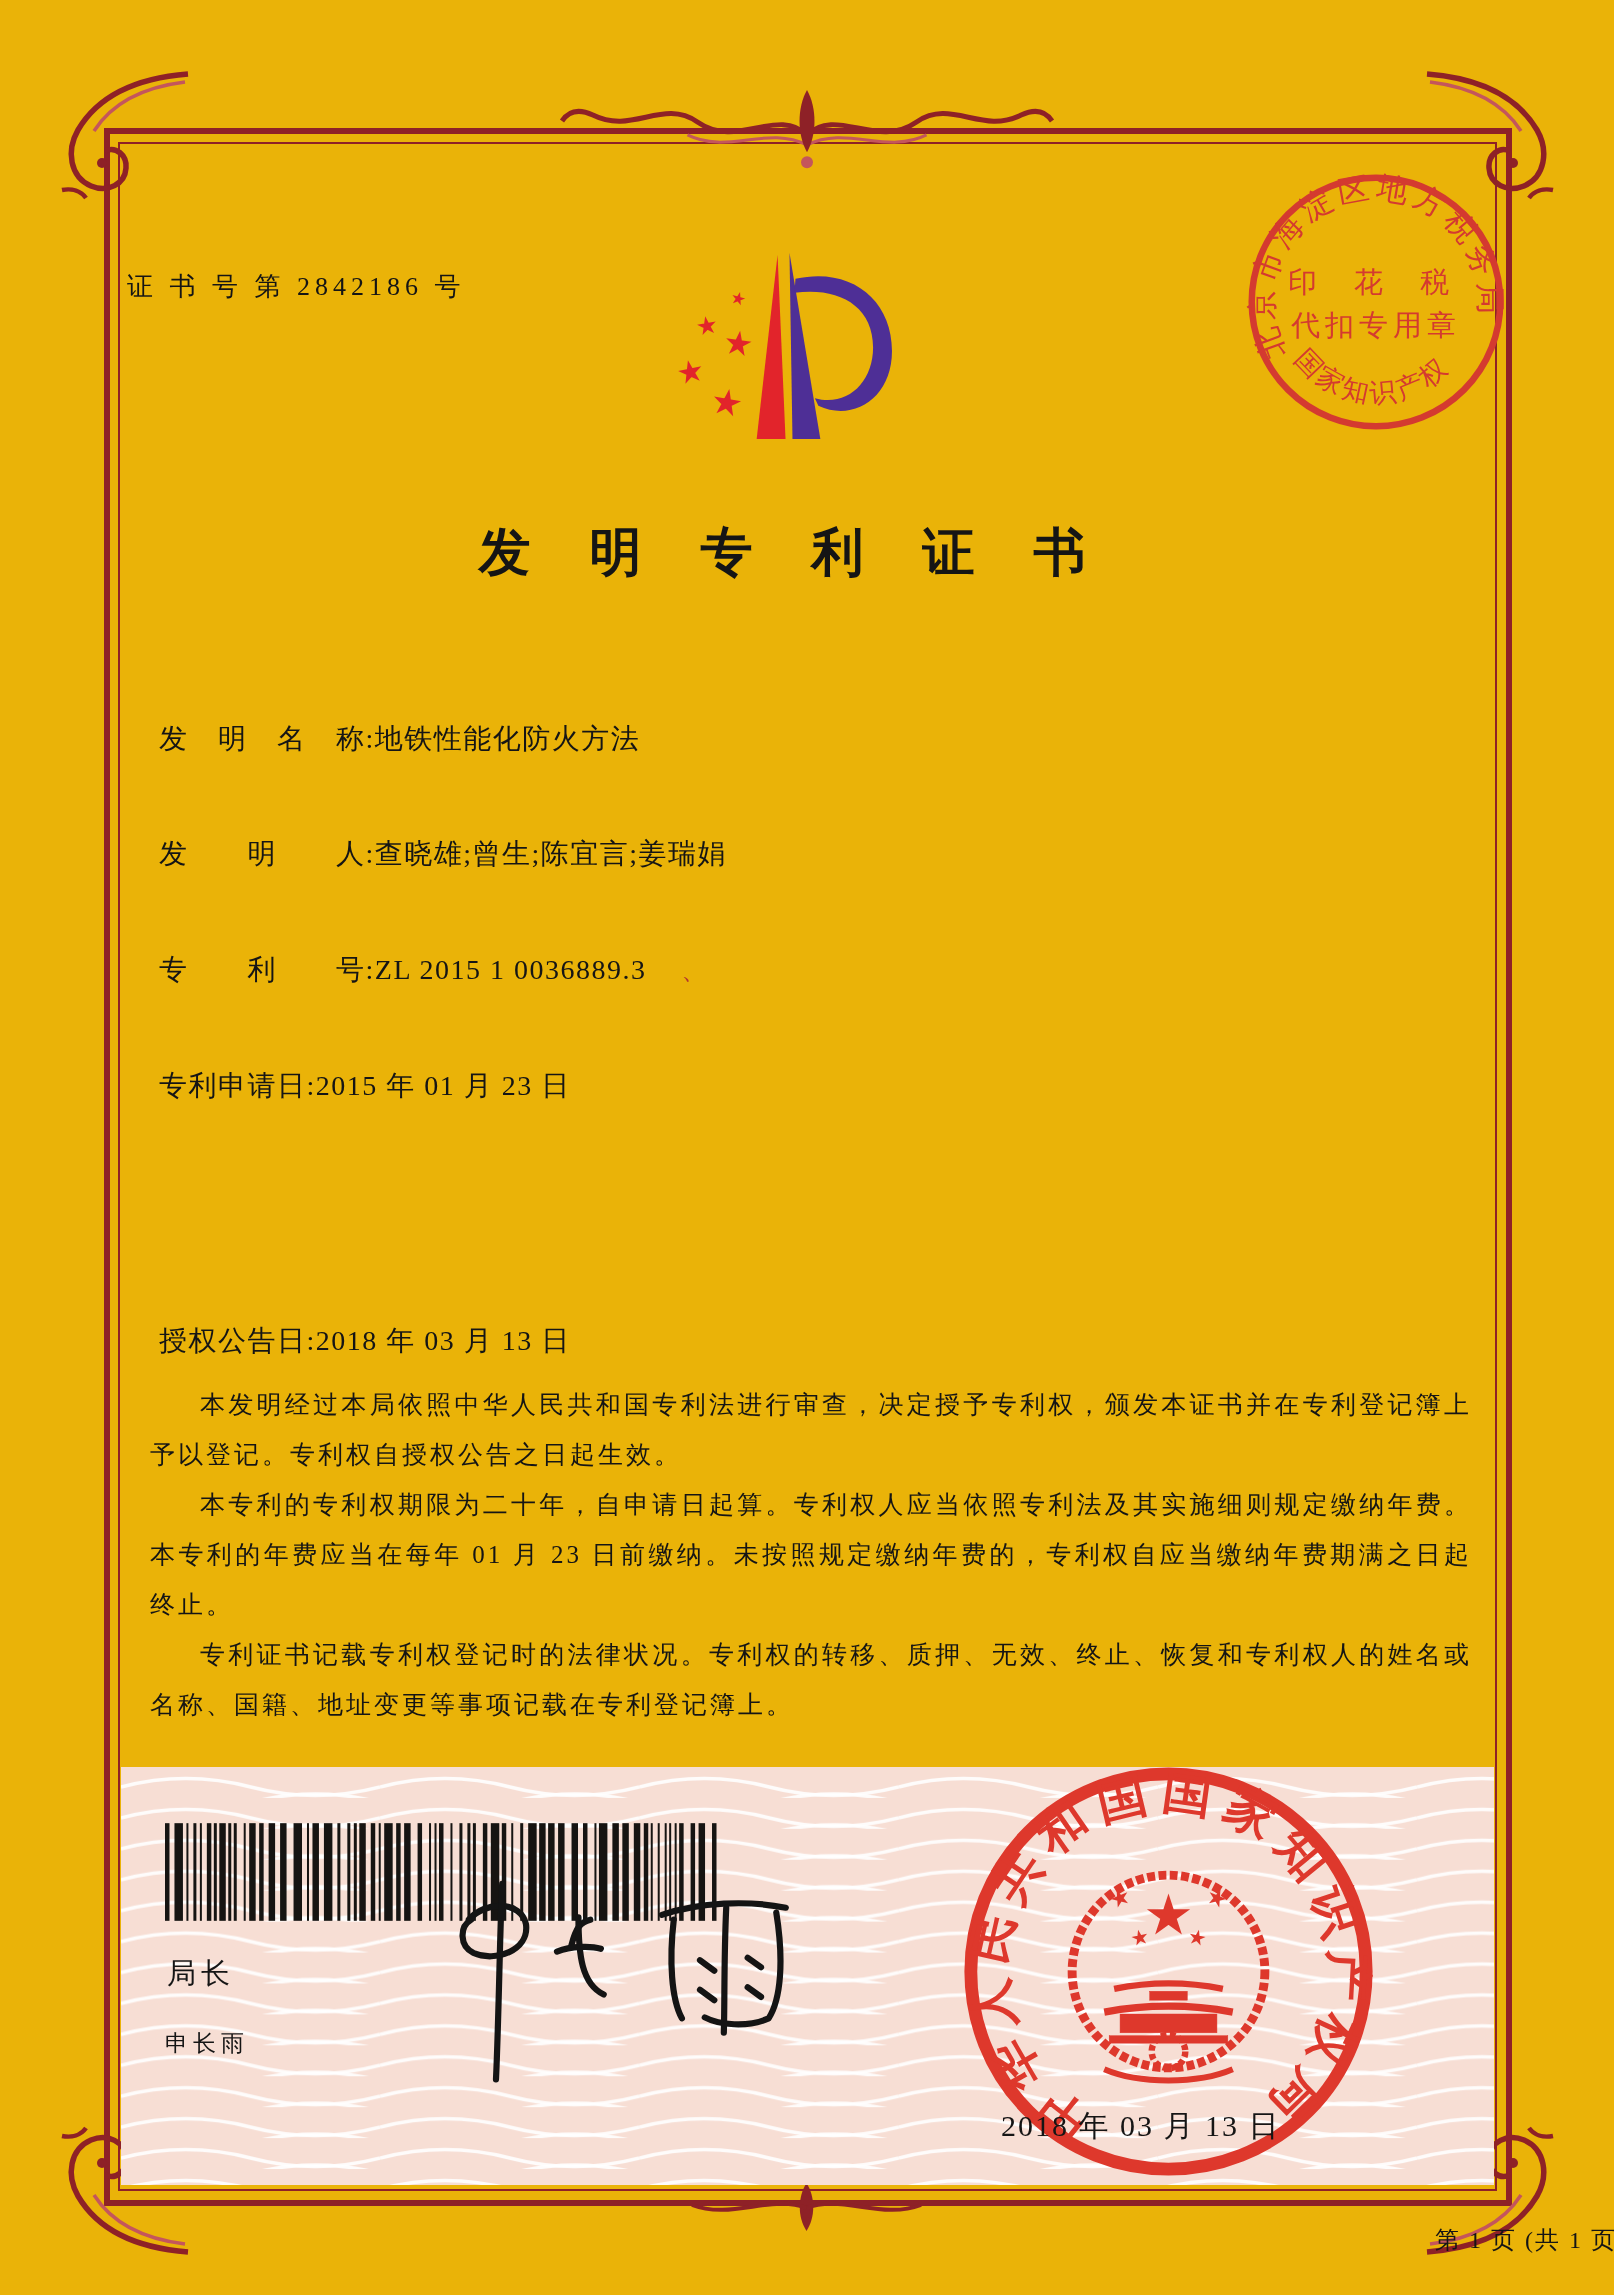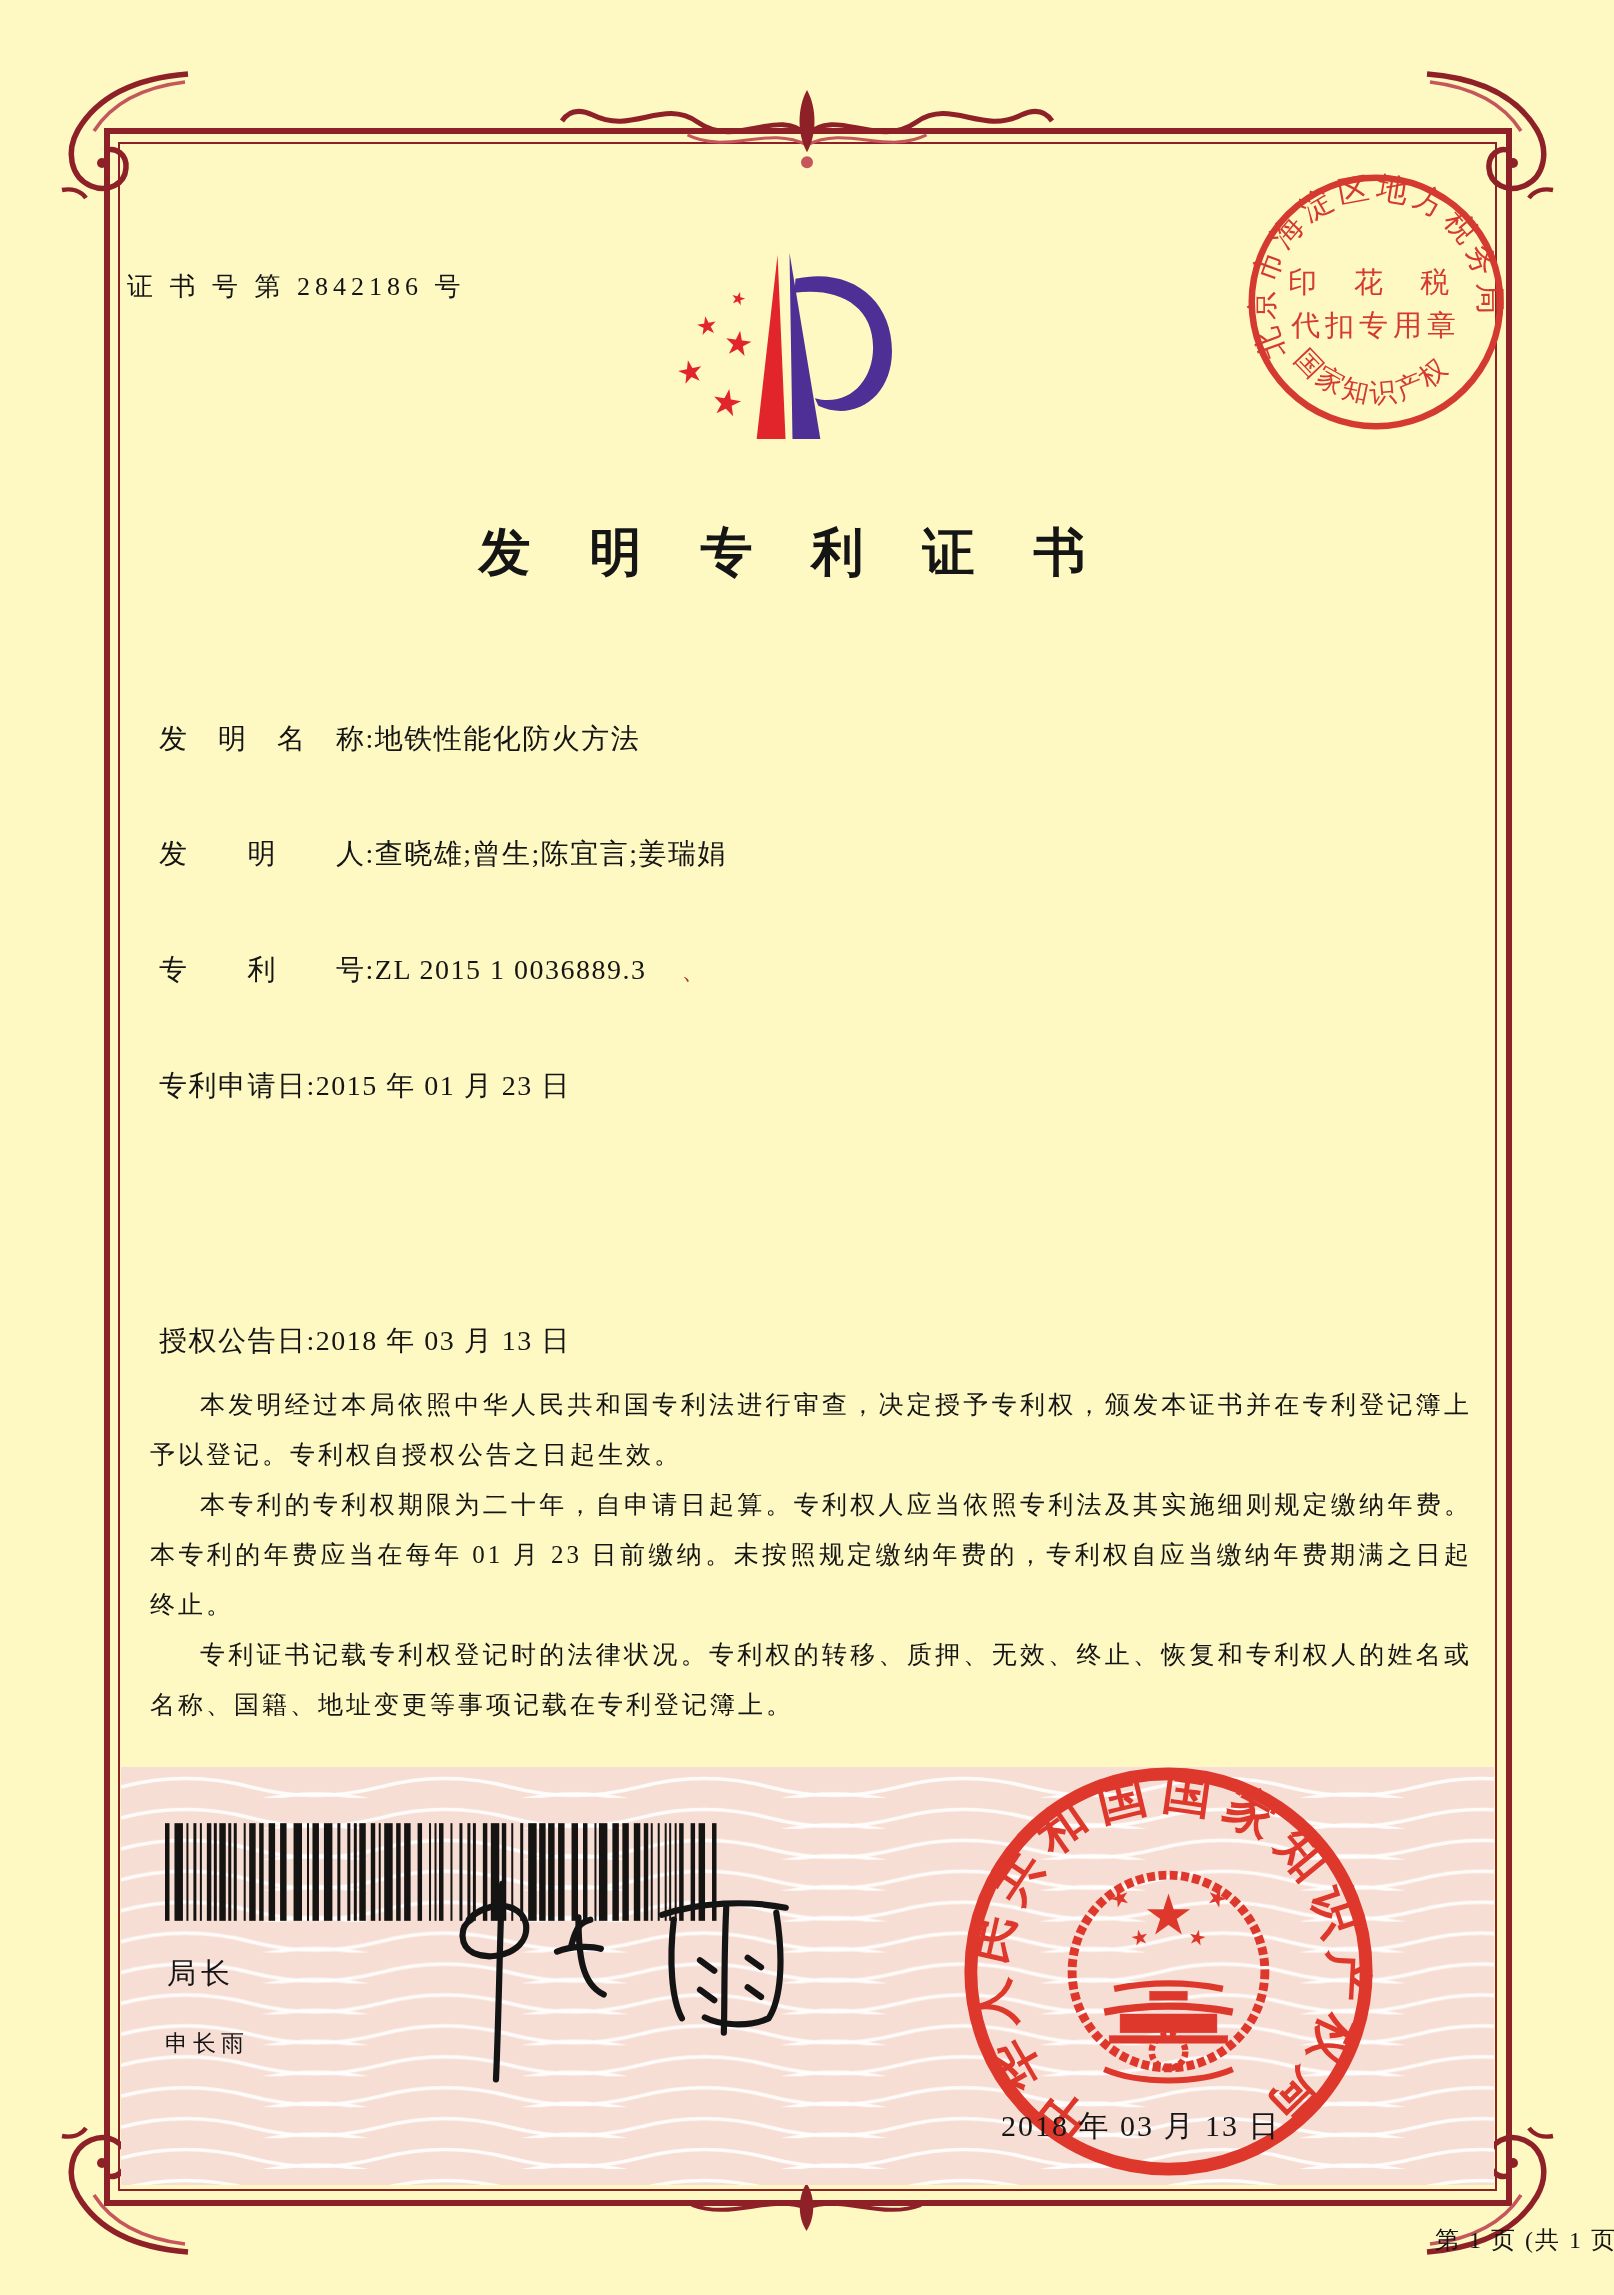--- a/index.html
+++ b/index.html
@@ -1,16 +1,16 @@
 <!DOCTYPE html>
 <html style="font-size:8px"><head>
 <meta charset="utf-8">
 <style>
   html,body{margin:0;padding:0;}
-  .page{position:relative;width:1615px;height:2295px;background:#fef9c3;
+  .page{position:relative;width:1615px;height:2295px;background:#eab308;
         font-family:"Liberation Serif","DejaVu Serif",serif;color:#151515;overflow:hidden;}
 
   
   .border-outer{position:absolute;left:104px;top:128px;width:1408px;height:2078px;
                 border:6.5px solid #8e2127;box-sizing:border-box;}
   .border-inner{position:absolute;left:118px;top:142px;width:1379px;height:2049px;
                 border:2.5px solid #8e2127;box-sizing:border-box;}
   .orn{position:absolute;}
 
   .cert-no{position:absolute;left:127px;top:269px;font-size:26px;letter-spacing:5px;white-space:nowrap;}

